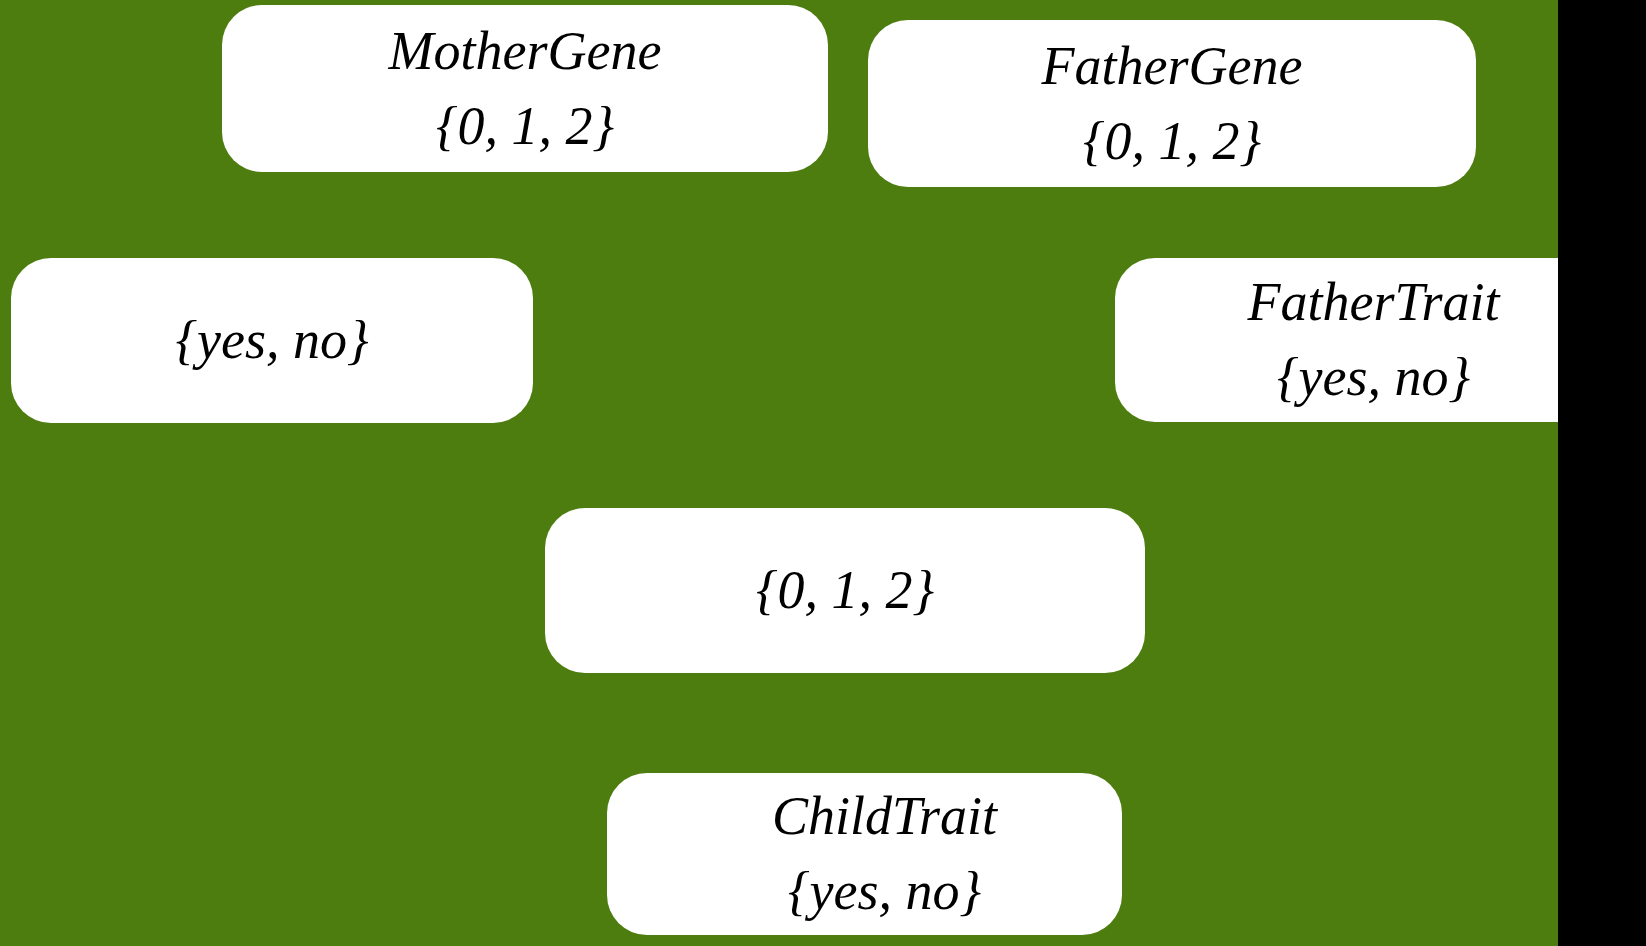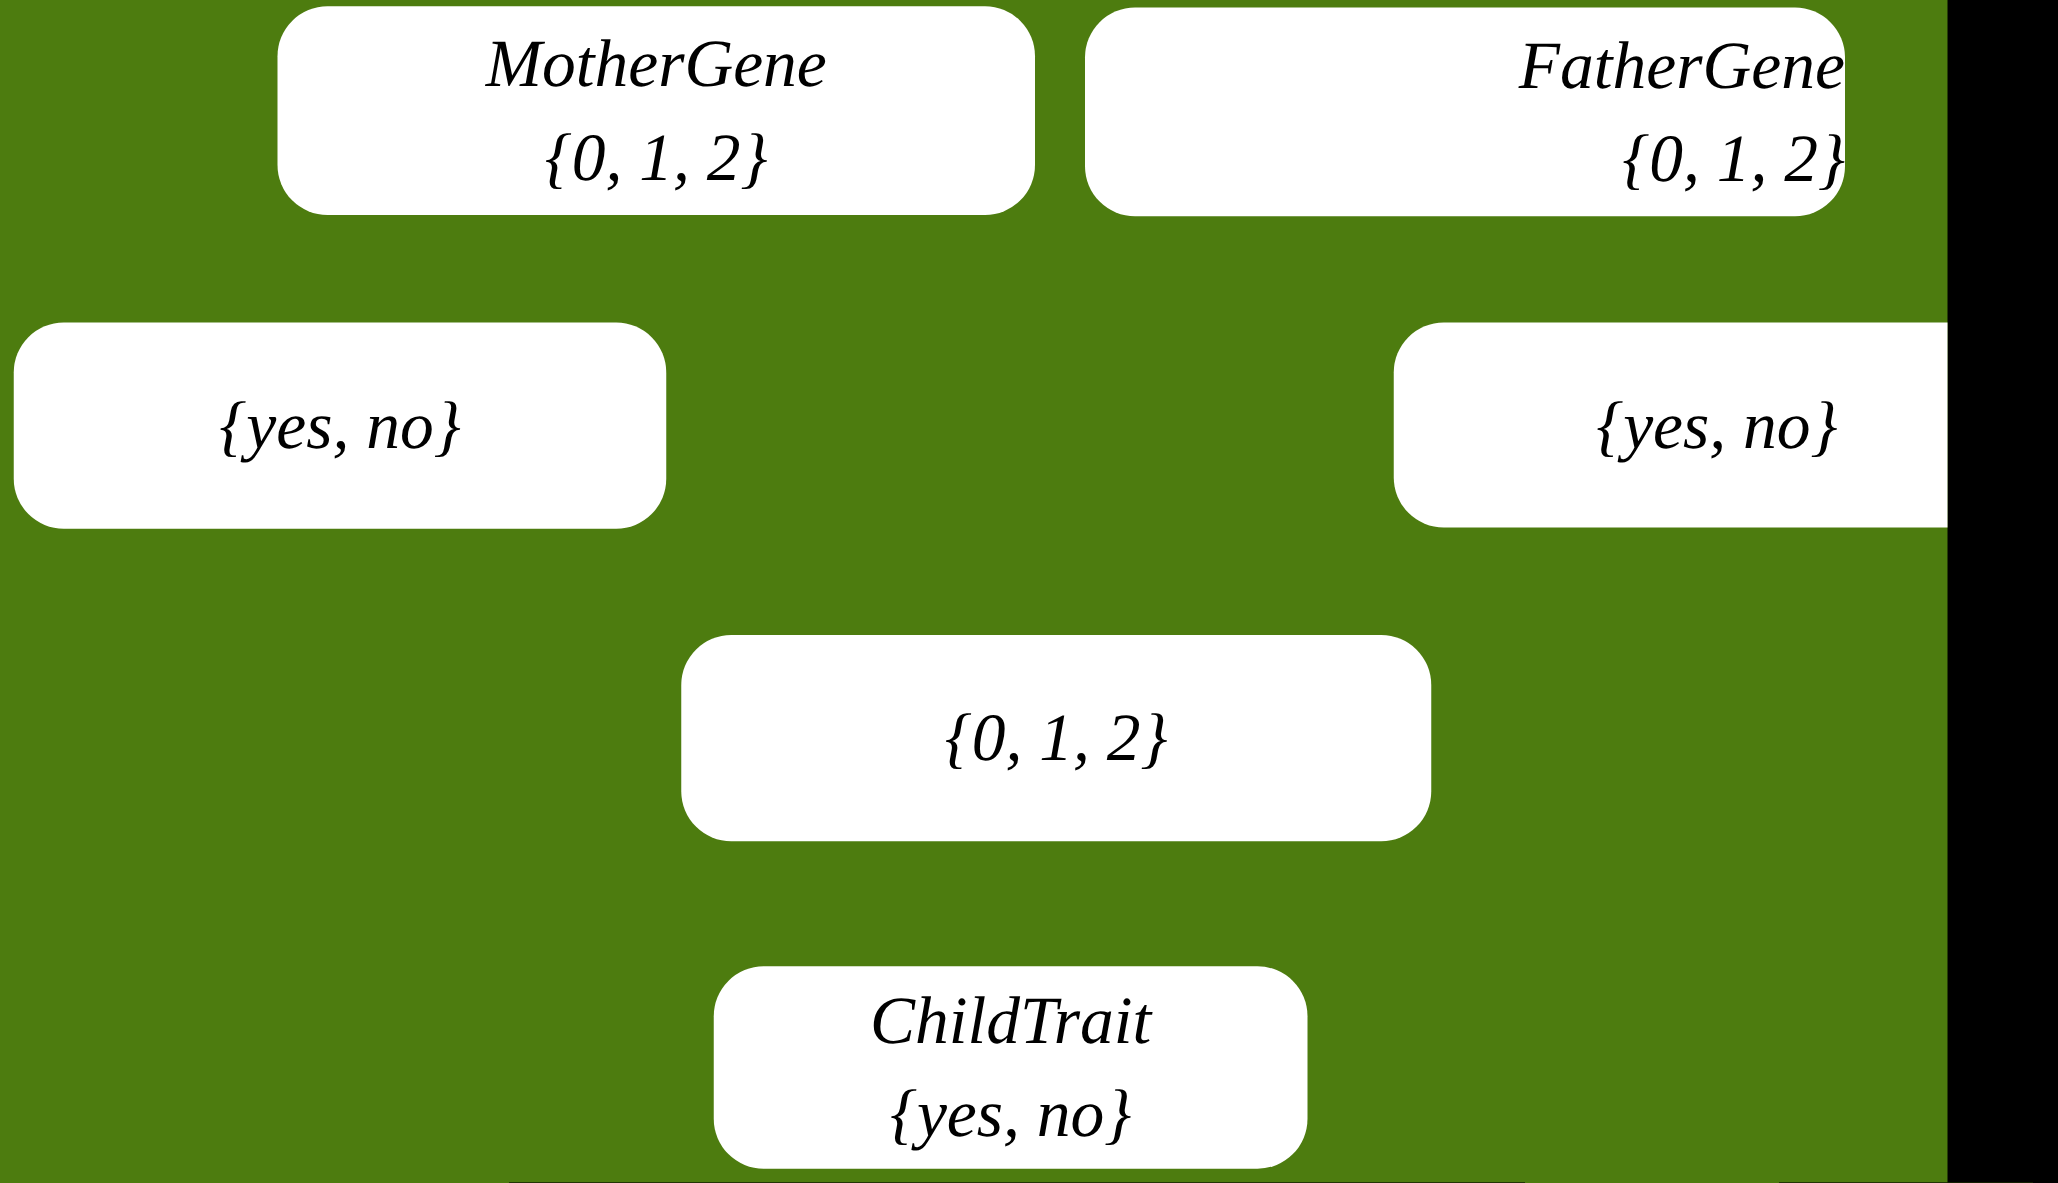--- a/index.html
+++ b/index.html
@@ -29,25 +29,25 @@
     font-size: 54px;
     line-height: 1.38;
   }
   .node .node-title,
   .node .node-domain {
     display: block;
     white-space: nowrap;
   }
   
   .n-mother-gene  { left: 222px;  top: 5px;   width: 606px; height: 167px; }
-  .n-father-gene  { left: 868px;  top: 6px;   width: 608px; height: 167px; align-items: flex-end; }
+  .n-father-gene  { left: 868px;  top: 20px;   width: 608px; height: 167px; }
   .n-mother-trait { left: 11px;   top: 258px; width: 522px; height: 165px; }
   .n-father-trait { left: 1115px; top: 258px; width: 517px; height: 164px; }
   .n-child-gene   { left: 545px;  top: 508px; width: 600px; height: 165px; }
-  .n-child-trait  { left: 571px;  top: 773px; width: 475px; height: 162px; }
+  .n-child-trait  { left: 607px;  top: 773px; width: 475px; height: 162px; padding-left: 40px; }
 </style>
 </head>
 <body>
 
 <div class="canvas">
 
   <div class="node n-mother-gene">
     <span class="node-title">MotherGene</span>
     <span class="node-domain">{0, 1, 2}</span>
   </div>
@@ -55,20 +55,21 @@
   <div class="node n-father-gene">
     <span class="node-title">FatherGene</span>
     <span class="node-domain">{0, 1, 2}</span>
   </div>
 
   <div class="node n-mother-trait">
     <span class="node-domain">{yes, no}</span>
   </div>
 
   <div class="node n-father-trait">
+    <span class="node-title">FatherTrait</span>
     <span class="node-domain">{yes, no}</span>
   </div>
 
   <div class="node n-child-gene">
     <span class="node-domain">{0, 1, 2}</span>
   </div>
 
   <div class="node n-child-trait">
     <span class="node-title">ChildTrait</span>
     <span class="node-domain">{yes, no}</span>

